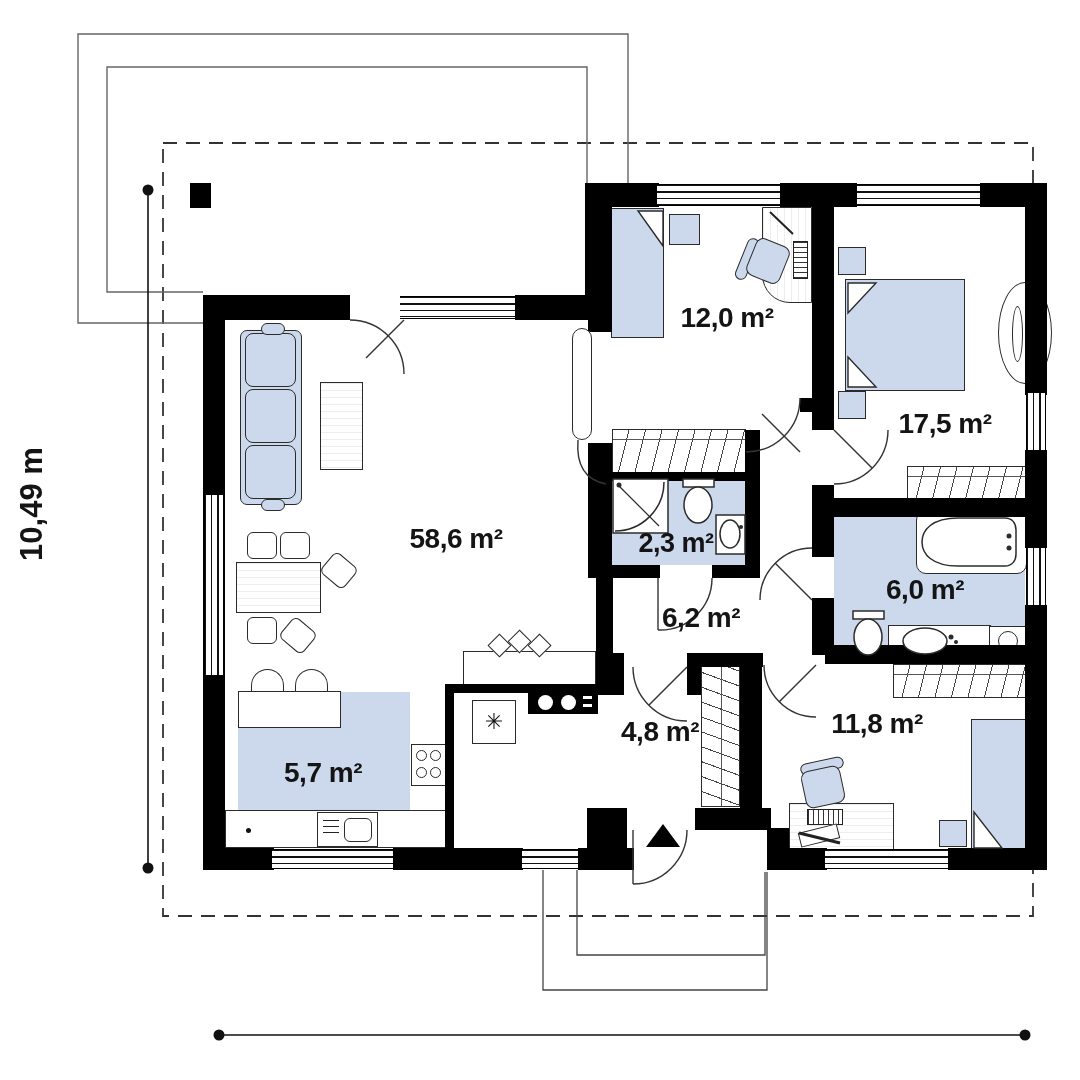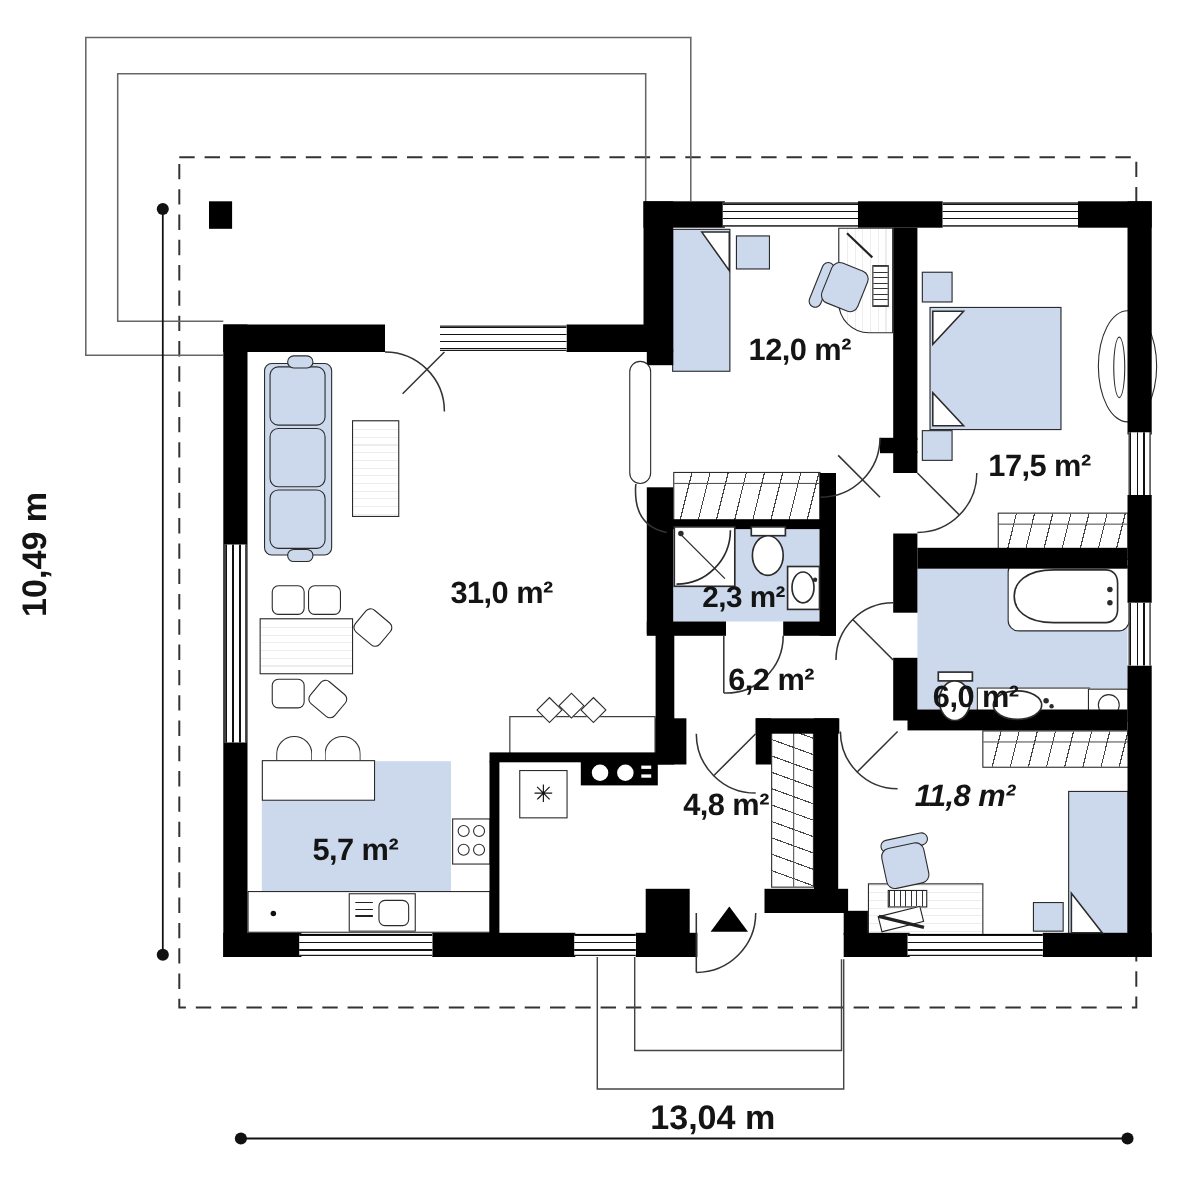--- a/index.html
+++ b/index.html
@@ -251,26 +251,25 @@
       <polygon points="848,283 876,283 848,313"></polygon>
       <polygon points="848,387 876,387 848,357"></polygon>
       <polygon points="974,848 974,812 1002,848"></polygon>
     </g>
     <g stroke="#222" stroke-width="2">
       <line x1="770" y1="212" x2="793" y2="234"></line>
       <line x1="799" y1="833" x2="840" y2="843" stroke-width="3"></line>
     </g>
   </svg>
 
-  <div class="lbl" style="left:456px;top:539px;">31,0 m²</div>
+  <div class="lbl" style="left:456px;top:539px;">58,6 m²</div>
   <div class="lbl" style="left:727px;top:318px;">12,0 m²</div>
   <div class="lbl" style="left:945px;top:424px;">17,5 m²</div>
   <div class="lbl" style="left:676px;top:543px;font-size:27px;">2,3 m²</div>
   <div class="lbl" style="left:689px;top:618px;margin-left:12px;">6,2 m²</div>
-  <div class="lbl" style="left:887px;top:590px;margin-top:44px;">6,0 m²</div>
+  <div class="lbl" style="left:925px;top:590px;">6,0 m²</div>
   <div class="lbl" style="left:323px;top:773px;">5,7 m²</div>
   <div class="lbl" style="left:660px;top:732px;">4,8 m²</div>
-  <div class="lbl" style="left:877px;top:724px;font-style:italic;">11,8 m²</div>
+  <div class="lbl" style="left:877px;top:724px;">11,8 m²</div>
 
   <div class="dim" style="left:-78px;top:486px;width:220px;transform:rotate(-90deg);">10,49 m</div>
-  <div class="dim" style="left:548px;top:998px;width:200px;">13,04 m</div>
 
 </div>
 
 </body></html>

